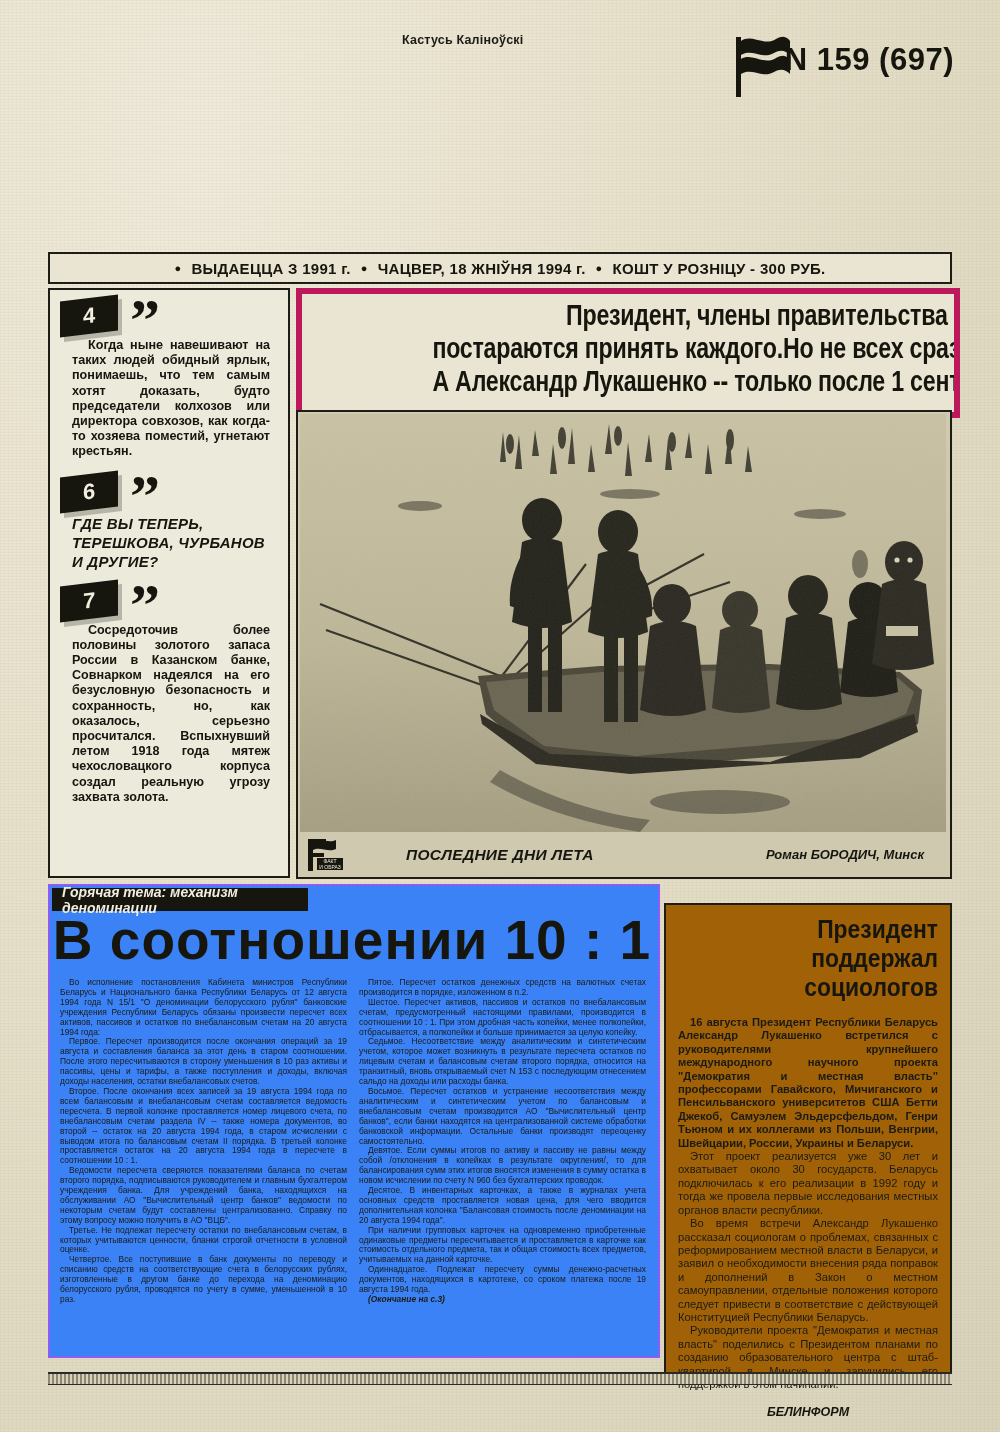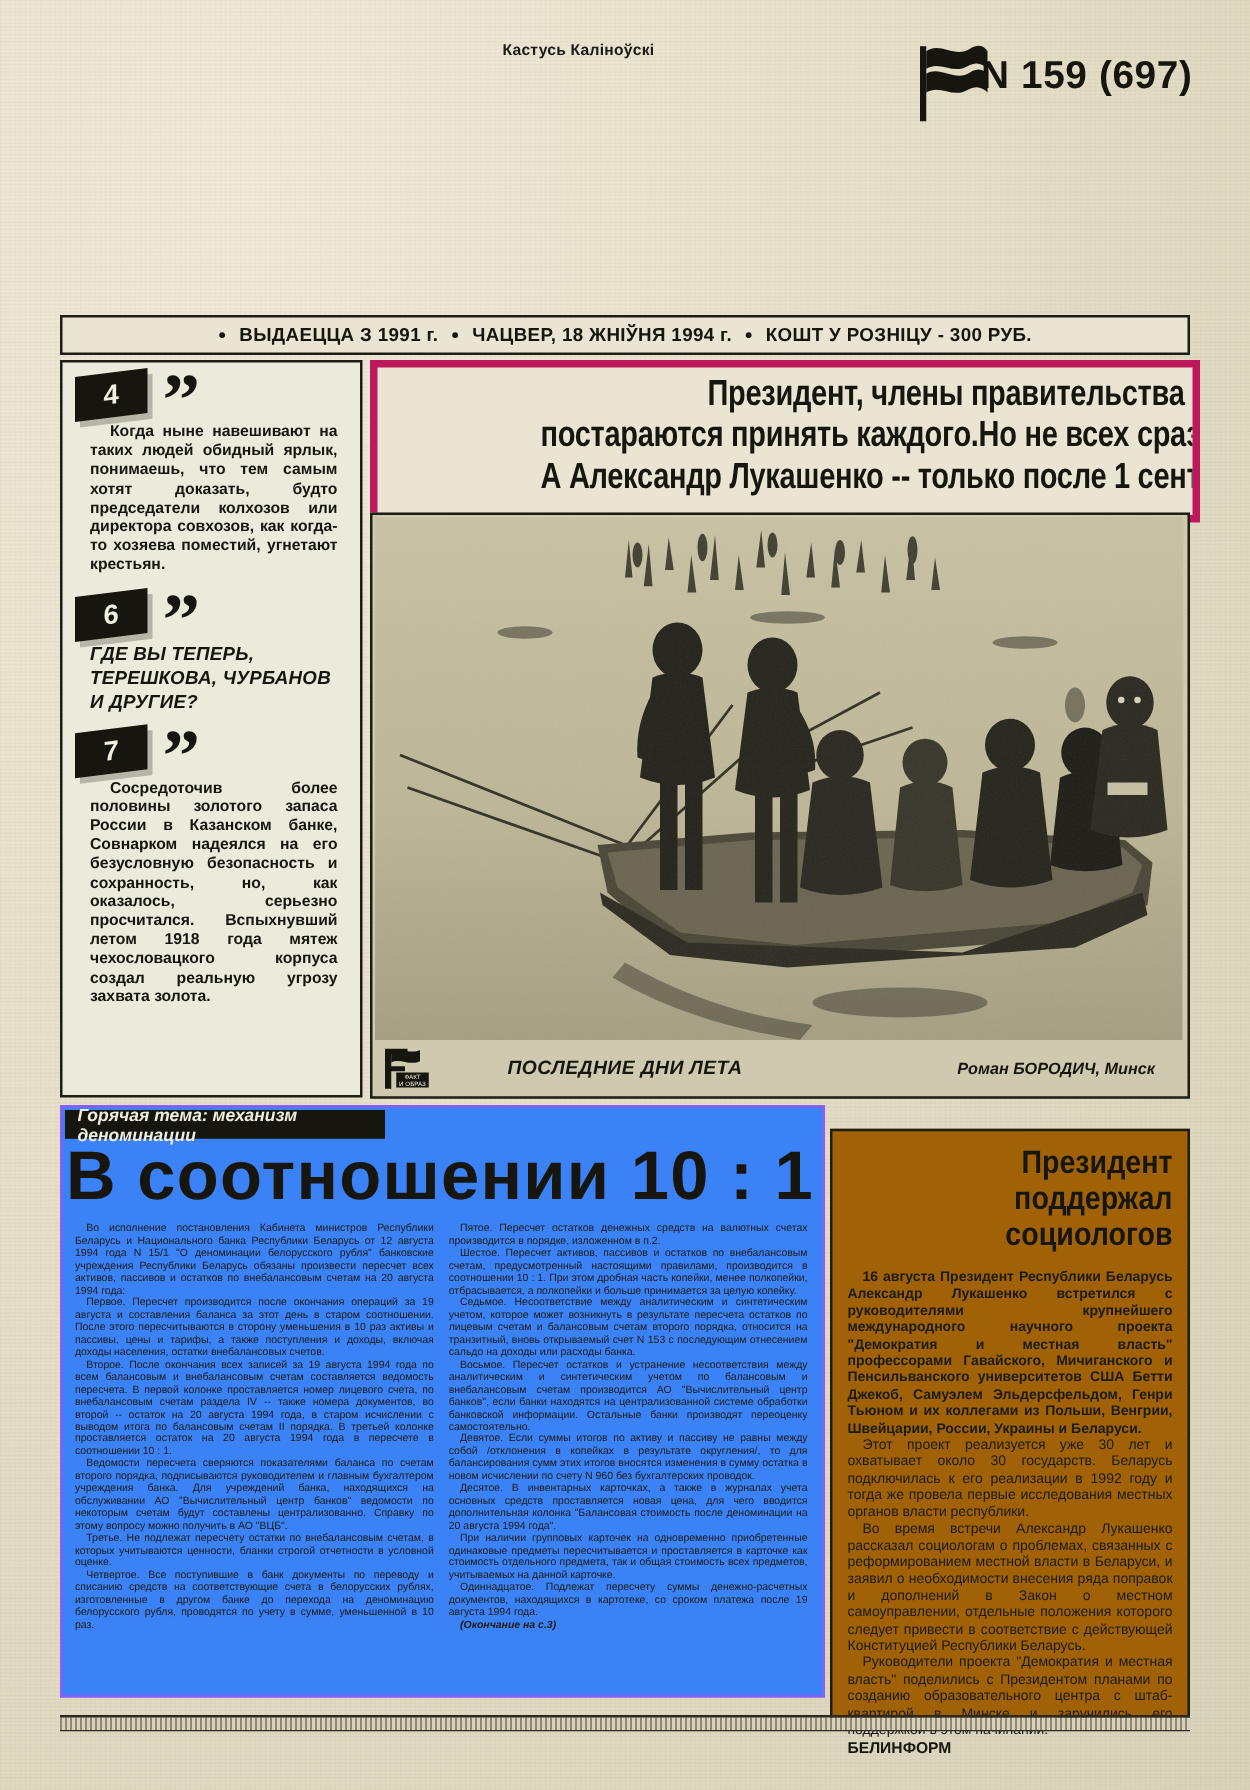--- a/index.html
+++ b/index.html
@@ -205,22 +205,22 @@
   }
   .right-head span{display:block;transform:scaleX(.88);transform-origin:right center;}
   .right-body{padding:14px 12px 0 12px;}
   .right-body p{
     margin:0;
     font-size:11.2px;line-height:13.4px;
     text-align:justify;text-indent:12px;color:#1b1b14;
   }
   .right-body p.lead{font-weight:bold;}
   .agency{
-    margin-top:0;text-align:left;font-size:12.5px;
-    font-weight:bold;color:#16160f;
+    margin-top:14px;text-align:center;font-size:12.5px;
+    font-weight:bold;font-style:italic;color:#16160f;
   }
 
   
   .bottom-rule{
     position:absolute;left:48px;top:1372px;width:904px;height:10px;
     background:
       repeating-linear-gradient(90deg,#8c8874 0 2px,#d8d2ba 2px 4px);
     border-top:2px solid #2a2a22;border-bottom:1px solid #2a2a22;
   }
 </style>

